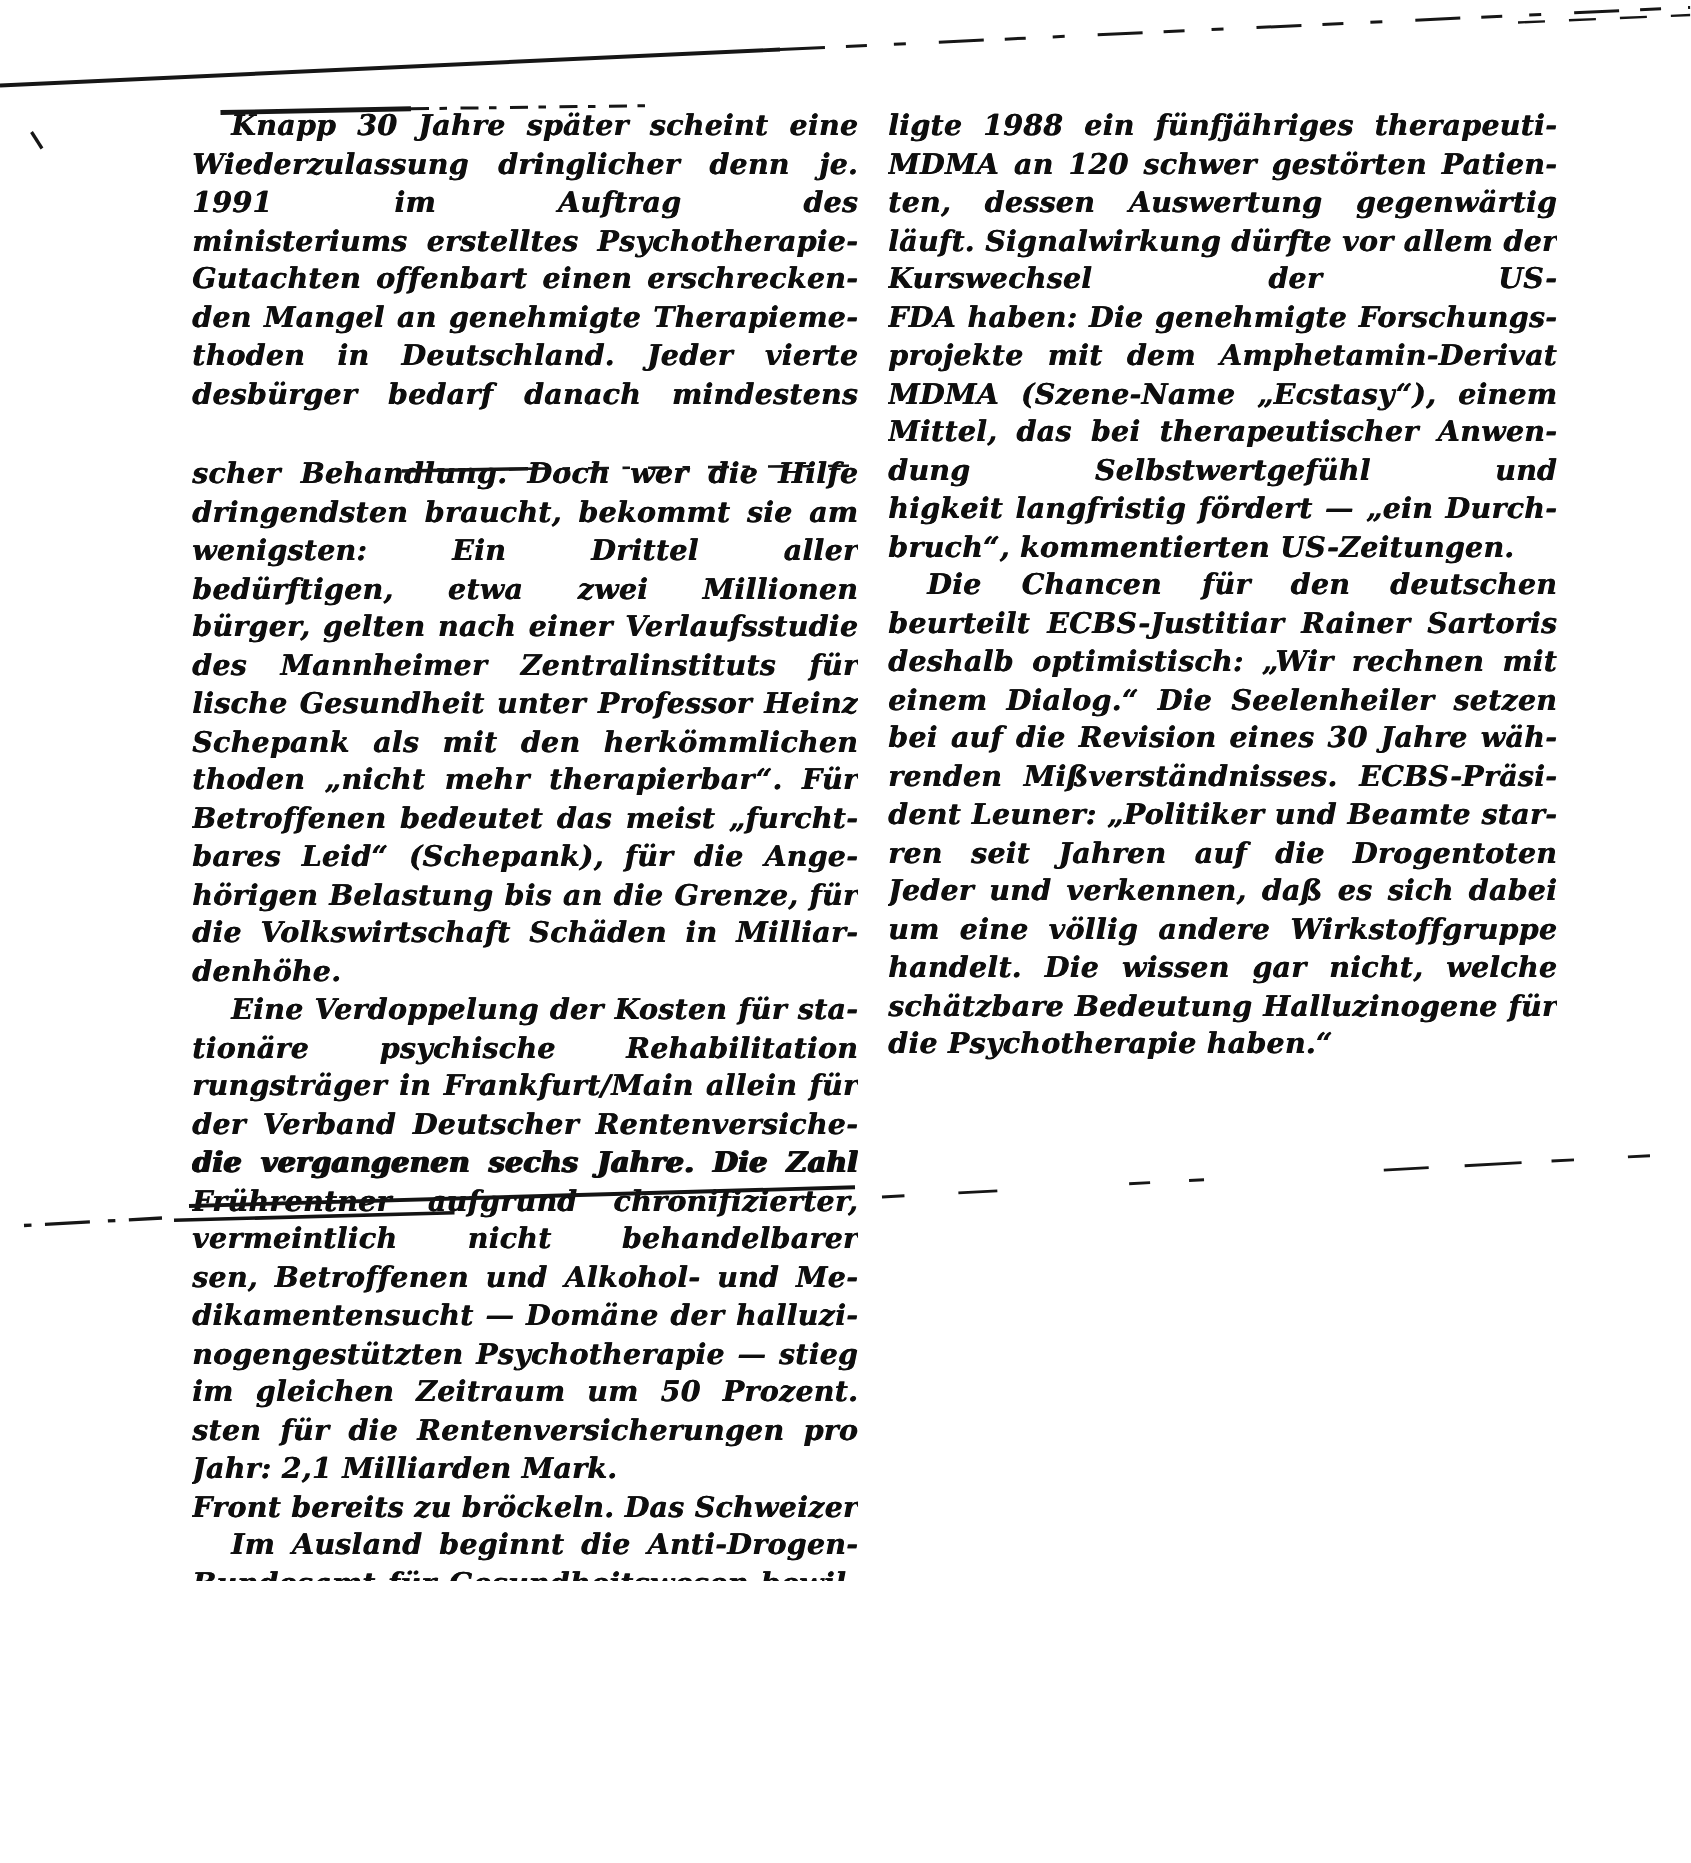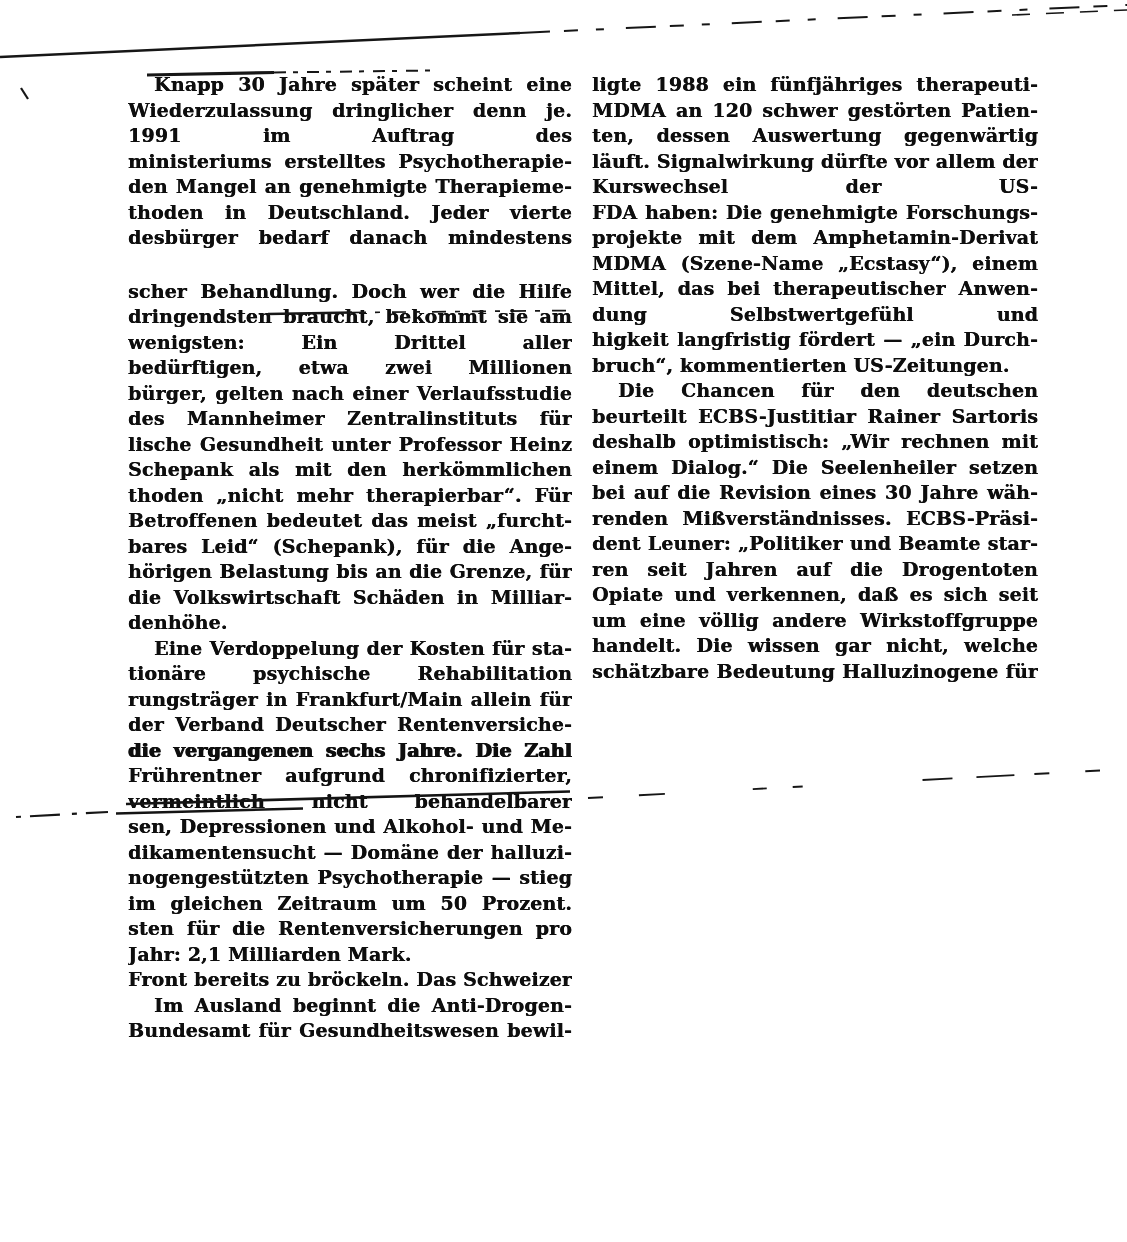--- a/index.html
+++ b/index.html
@@ -1,18 +1,18 @@
 <!DOCTYPE html>
 <html><head>
 <meta charset="utf-8">
 <style>
   html,body{margin:0;padding:0;background:#ffffff;}
   .page{
     position:relative;width:1127px;height:1054px;background:#ffffff;overflow:hidden;
-    font-family:"DejaVu Serif","Liberation Serif",serif;color:#0e0e0e;
+    font-family:"DejaVu Serif","Liberation Serif",serif;color:#0e0e0e;font-style:italic;
   }
   .column{
     position:absolute;top:72px;font-weight:700;font-size:19px;line-height:25.5px;
     letter-spacing:0.15px;text-shadow:0.35px 0 0 currentColor;
   }
   #col-left{left:128px;width:444px;}
   #col-right{left:592px;width:446px;}
   .para{margin:0;}
   .para.gap{margin-top:28px;}
   .line{
@@ -27,20 +27,21 @@
 <body>
 
 <div class="page">
 
   <div class="column" id="col-left">
       <div class="para">
         <div class="line indent">Knapp 30 Jahre später scheint eine</div>
         <div class="line">Wiederzulassung dringlicher denn je. Ein</div>
         <div class="line">1991 im Auftrag des Bundesgesundheits-</div>
         <div class="line">ministeriums erstelltes Psychotherapie-</div>
+        <div class="line">Gutachten offenbart einen erschrecken-</div>
         <div class="line">den Mangel an genehmigte Therapieme-</div>
         <div class="line">thoden in Deutschland. Jeder vierte Bun-</div>
         <div class="line">desbürger bedarf danach mindestens ein-</div>
       </div>
       <div class="para gap">
         <div class="line">scher Behandlung. Doch wer die Hilfe am</div>
         <div class="line">dringendsten braucht, bekommt sie am</div>
         <div class="line">wenigsten: Ein Drittel aller Behandlungs-</div>
         <div class="line">bedürftigen, etwa zwei Millionen Bundes-</div>
         <div class="line">bürger, gelten nach einer Verlaufsstudie</div>
@@ -55,21 +56,21 @@
         <div class="line last">denhöhe.</div>
       </div>
       <div class="para">
         <div class="line indent">Eine Verdoppelung der Kosten für sta-</div>
         <div class="line">tionäre psychische Rehabilitation meldet</div>
         <div class="line">rungsträger in Frankfurt/Main allein für</div>
         <div class="line">der Verband Deutscher Rentenversiche-</div>
         <div class="line smudge">die vergangenen sechs Jahre. Die Zahl der</div>
         <div class="line">Frührentner aufgrund chronifizierter,</div>
         <div class="line">vermeintlich nicht behandelbarer Neuro-</div>
-        <div class="line">sen, Depressionen und Alkohol- und Me-</div>
+        <div class="line">sen, Betroffenen und Alkohol- und Me-</div>
         <div class="line">dikamentensucht — Domäne der halluzi-</div>
         <div class="line">nogengestützten Psychotherapie — stieg</div>
         <div class="line">im gleichen Zeitraum um 50 Prozent. Ko-</div>
         <div class="line">sten für die Rentenversicherungen pro</div>
         <div class="line last">Jahr: 2,1 Milliarden Mark.</div>
       </div>
       <div class="para">
         <div class="line">Front bereits zu bröckeln. Das Schweizer</div>
         <div class="line indent">Im Ausland beginnt die Anti-Drogen-</div>
         <div class="line">Bundesamt für Gesundheitswesen bewil-</div>
@@ -92,24 +93,25 @@
       </div>
       <div class="para">
         <div class="line indent">Die Chancen für den deutschen Vorstoß</div>
         <div class="line">beurteilt ECBS-Justitiar Rainer Sartoris</div>
         <div class="line">deshalb optimistisch: „Wir rechnen mit</div>
         <div class="line">einem Dialog.“ Die Seelenheiler setzen da-</div>
         <div class="line">bei auf die Revision eines 30 Jahre wäh-</div>
         <div class="line">renden Mißverständnisses. ECBS-Präsi-</div>
         <div class="line">dent Leuner: „Politiker und Beamte star-</div>
         <div class="line">ren seit Jahren auf die Drogentoten durch</div>
-        <div class="line">Opiate und verkennen, daß es sich seit</div>
+        <div class="line">Jeder und verkennen, daß es sich dabei</div>
         <div class="line">um eine völlig andere Wirkstoffgruppe</div>
         <div class="line">handelt. Die wissen gar nicht, welche un-</div>
         <div class="line">schätzbare Bedeutung Halluzinogene für</div>
+        <div class="line last">die Psychotherapie haben.“</div>
       </div>
     </div>
 
   <svg class="artifacts" width="1127" height="1242" viewBox="0 0 1127 1242">
 
     <path d="M0,57 L520,33" stroke="#161616" stroke-width="2.6" fill="none"></path>
     <path d="M520,33 L1127,5" stroke="#161616" stroke-width="2" fill="none" stroke-dasharray="30 14 14 18 8 22"></path>
     <path d="M1012,15 L1127,10" stroke="#161616" stroke-width="1.6" fill="none" stroke-dasharray="18 16"></path>
 
     <path d="M21,88 L28,99" stroke="#161616" stroke-width="2.2" fill="none"></path>

